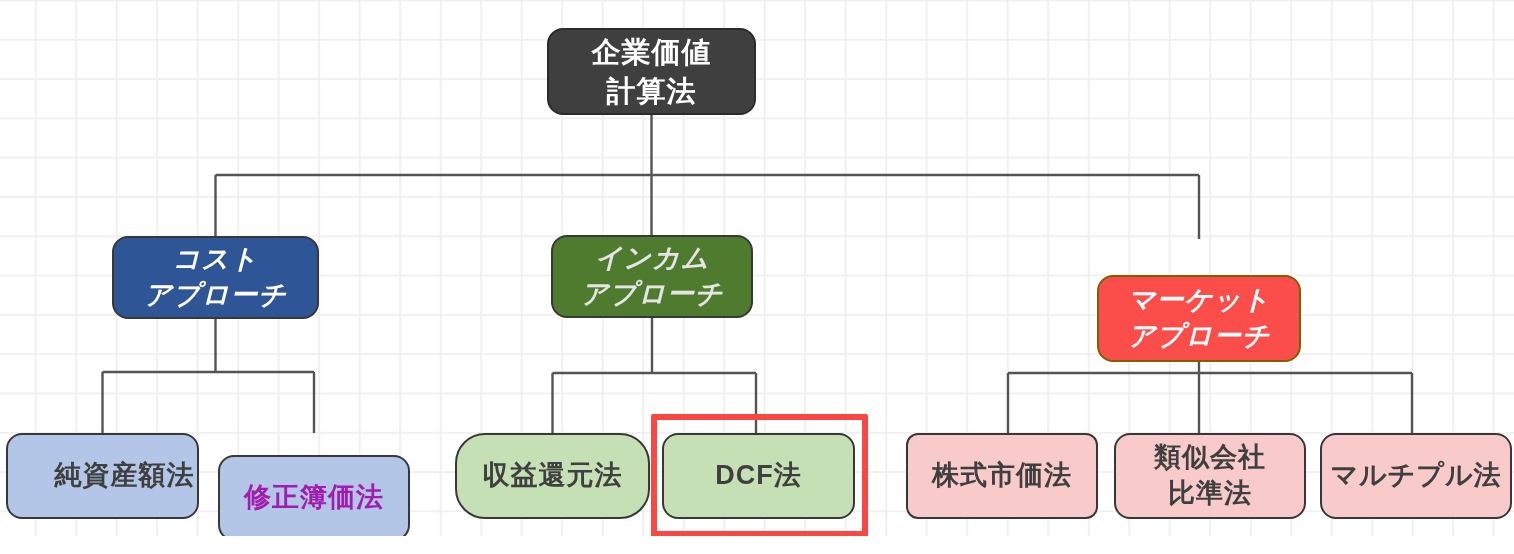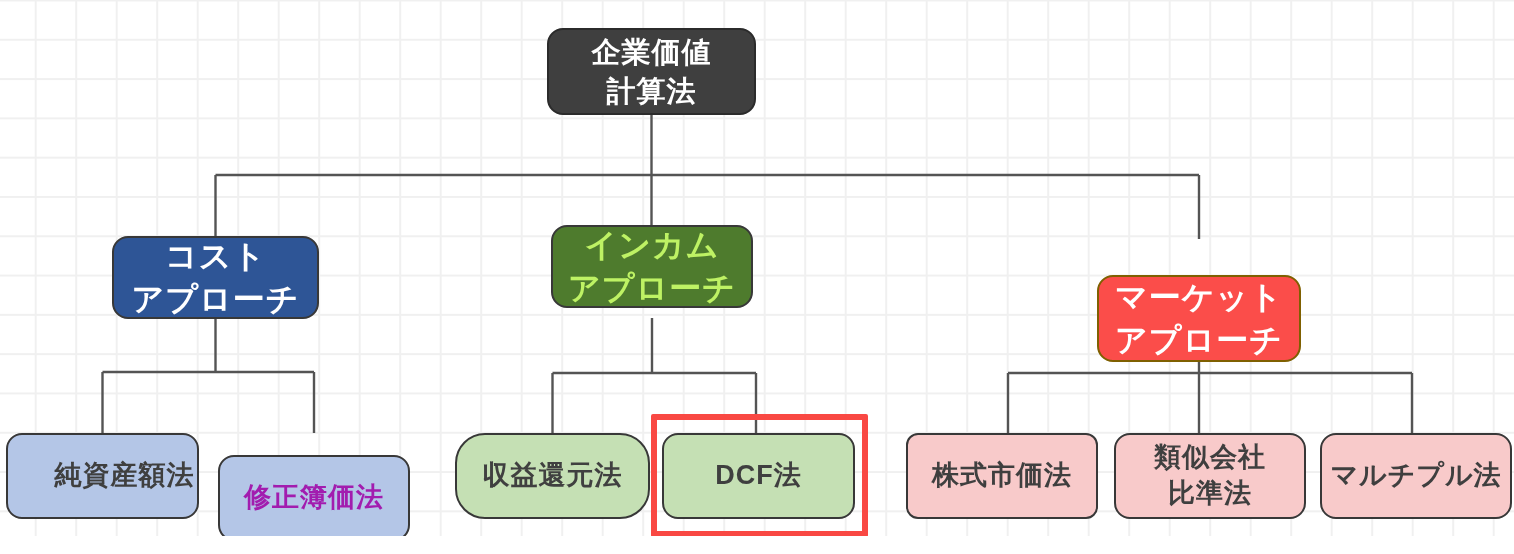--- a/index.html
+++ b/index.html
@@ -24,21 +24,21 @@
     white-space:pre-line;
     font-weight:bold;
     border-style:solid;
     border-width:2.5px;
     border-radius:16px;
     box-sizing:border-box;
     line-height:1.32;
     letter-spacing:1px;
   }
   .node.level1{font-size:29px;}
-  .node.level2{font-size:32px;}
+  .node.level2{font-size:27px;font-style:italic;}
   .node.leaf{font-size:27px;}
   .highlight-frame{
     position:absolute;
     border-style:solid;
     border-width:6px;
     box-sizing:border-box;
     background:transparent;
     border-radius:2px;
   }
 </style>
@@ -71,21 +71,21 @@
       <path d="M1412 373 L1412 433"></path>
     </g>
   </svg>
 
   <div class="node level1" style="left: 547px; top: 28px; width: 209px; height: 87px; background-color: rgb(63, 63, 63); border-color: rgb(43, 43, 43); color: rgb(255, 255, 255);">企業価値
 計算法</div>
 
   <div class="node level2" style="left: 112px; top: 236px; width: 207px; height: 83px; background-color: rgb(46, 85, 150); border-color: rgb(56, 56, 56); color: rgb(255, 255, 255);">コスト
 アプローチ</div>
 
-  <div class="node level2" style="left: 551px; top: 225px; width: 202px; height: 83px; background-color: rgb(78, 123, 45); border-color: rgb(56, 56, 56); color: #bef264;">インカム
+  <div class="node level2" style="left: 551px; top: 235px; width: 202px; height: 83px; background-color: rgb(78, 123, 45); border-color: rgb(56, 56, 56); color: #e5e5e5;">インカム
 アプローチ</div>
 
   <div class="node level2" style="left: 1097px; top: 239px; width: 204px; height: 87px; background-color: rgb(251, 77, 74); border-color: rgb(127, 96, 0); color: rgb(255, 255, 255); margin-top: 36px;">マーケット
 アプローチ</div>
 
   <div class="node leaf" style="left: 6px; top: 433px; width: 193px; height: 86px; background-color: rgb(180, 198, 231); border-color: rgb(56, 56, 56); color: rgb(63, 63, 63); padding-left: 44px;">純資産額法</div>
 
   <div class="node leaf" style="left: 218px; top: 455px; width: 192px; height: 86px; background-color: rgb(180, 198, 231); border-color: rgb(56, 56, 56); color: #a21caf;">修正簿価法</div>
 
   <div class="node leaf" style="left: 455px; top: 433px; width: 195px; height: 86px; background-color: rgb(197, 224, 180); border-color: rgb(56, 56, 56); color: #404040; border-radius: 30px;">収益還元法</div>

